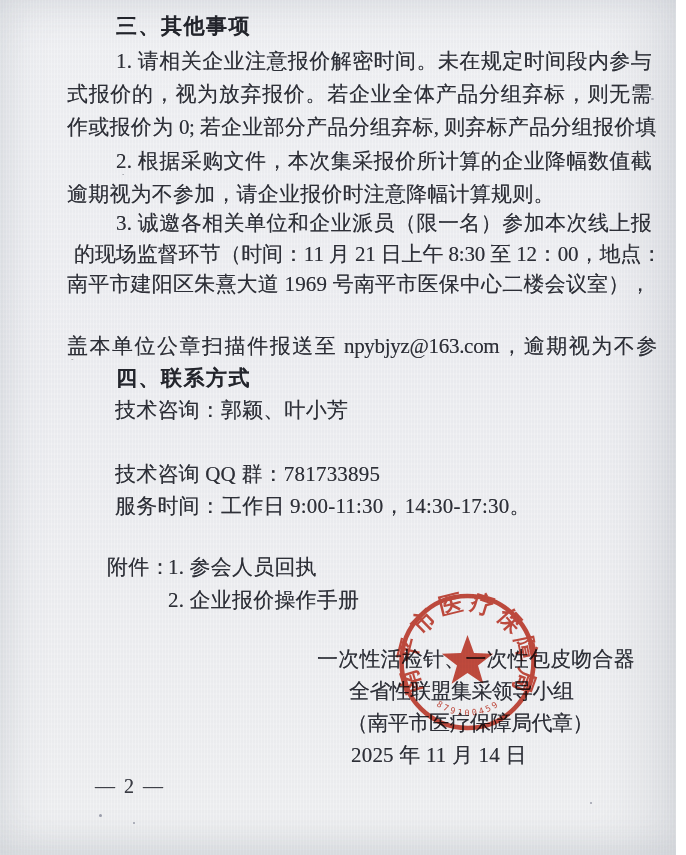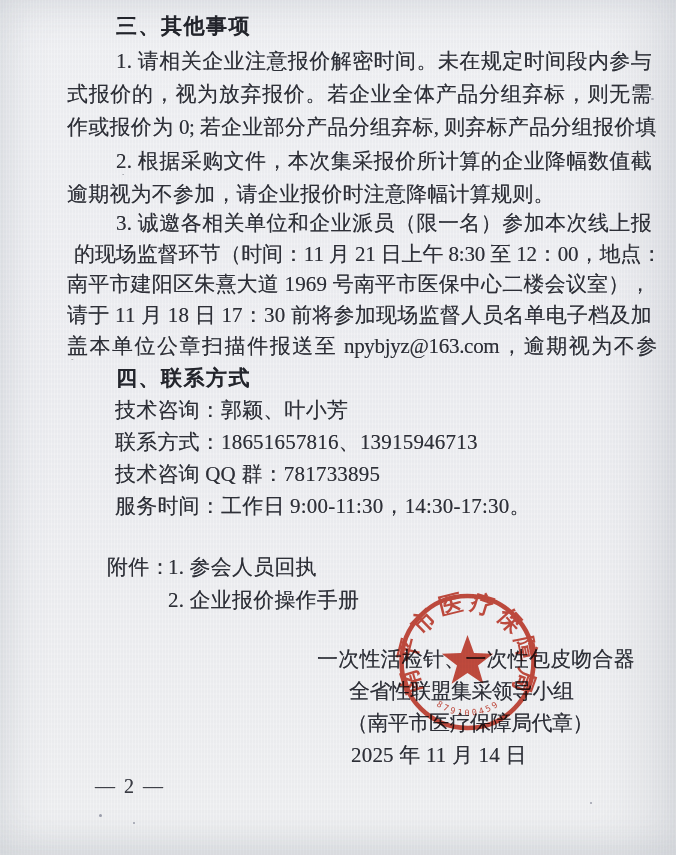--- a/index.html
+++ b/index.html
@@ -57,26 +57,24 @@
   <div class="line just" style="left:116px;top:49px;width:536px;">1. 请相关企业注意报价解密时间。未在规定时间段内参与正</div>
   <div class="line just" style="left:67px;top:82px;width:585px;">式报价的，视为放弃报价。若企业全体产品分组弃标，则无需操</div>
   <div class="line just" style="left:67px;top:115px;width:589px;letter-spacing:-0.6px;">作或报价为 0; 若企业部分产品分组弃标, 则弃标产品分组报价填 0。</div>
 
   <div class="line just" style="left:116px;top:149px;width:536px;">2. 根据采购文件，本次集采报价所计算的企业降幅数值截断</div>
   <div class="line" style="left:67px;top:182px;">逾期视为不参加，请企业报价时注意降幅计算规则。</div>
 
   <div class="line just" style="left:116px;top:211px;width:536px;">3. 诚邀各相关单位和企业派员（限一名）参加本次线上报价</div>
   <div class="line just" style="left:67px;top:242px;width:588px;letter-spacing:-0.2px;margin-left:7px;">的现场监督环节（时间：11 月 21 日上午 8:30 至 12：00，地点：</div>
   <div class="line" style="left:67px;top:272px;text-align:right;">南平市建阳区朱熹大道 1969 号南平市医保中心二楼会议室），</div>
-  <div class="line just" style="left:67px;top:303px;width:585px;">请于 11 月 18 日 17：30 前将参加现场监督人员名单电子档及加</div>
   <div class="line just" style="left:67px;top:334px;width:590px;letter-spacing:-0.3px;">盖本单位公章扫描件报送至 npybjyz@163.com，逾期视为不参加。</div>
 
   <div class="line head" style="left:116px;top:366px;">四、联系方式</div>
   <div class="line" style="left:115px;top:398px;">技术咨询：郭颖、叶小芳</div>
-  <div class="line" style="left:115px;top:430px;">联系方式：18651657816、13915946713</div>
   <div class="line" style="left:115px;top:462px;">技术咨询 QQ 群：781733895</div>
   <div class="line" style="left:115px;top:494px;">服务时间：工作日 9:00-11:30，14:30-17:30。</div>
 
   <div class="line" style="left:107px;top:555px;">附件：</div>
   <div class="line" style="left:168px;top:555px;">1. 参会人员回执</div>
   <div class="line" style="left:168px;top:588px;">2. 企业报价操作手册</div>
 
   <div class="line" style="left:317px;top:647px;">一次性活检针、一次性包皮吻合器</div>
   <div class="line" style="left:349px;top:679px;letter-spacing:-0.6px;">全省性联盟集采领导小组</div>
   <div class="line" style="left:347px;top:711px;letter-spacing:-0.5px;">（南平市医疗保障局代章）</div>

